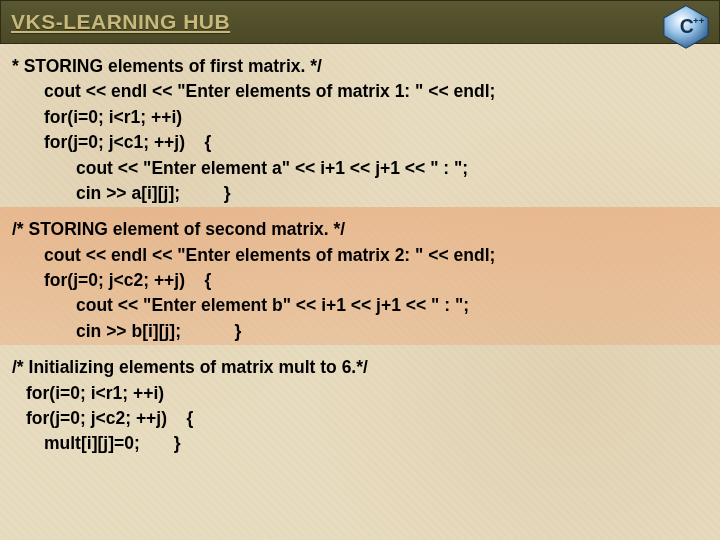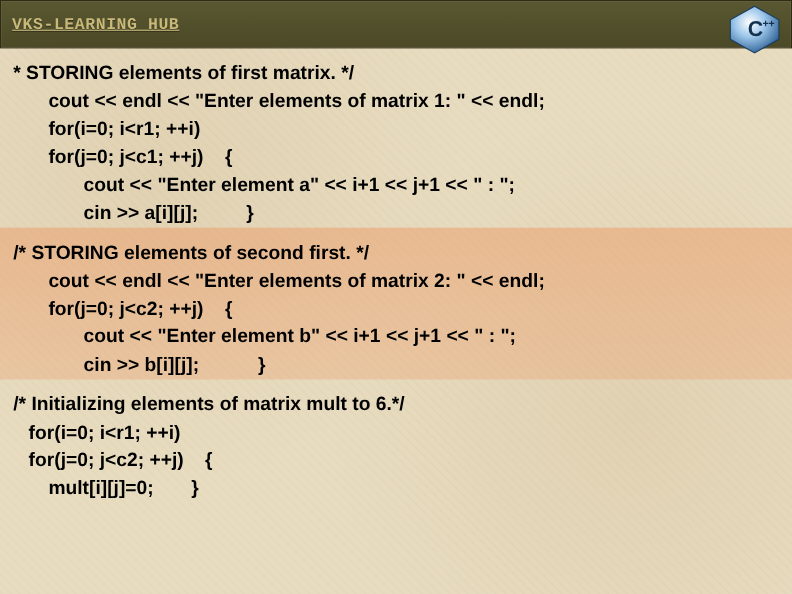--- a/index.html
+++ b/index.html
@@ -18,25 +18,25 @@
     height:42px;
     background:linear-gradient(to bottom,#5a5832 0%,#4b4926 100%);
     border:1px solid #2e2c15;
     display:flex;align-items:center;
     padding:0 10px;
     position:relative;
   }
   .header-title{
     color:#c8b97a;
     font-weight:bold;
-    font-size:15px;
+    font-size:21px;
     text-decoration:underline;
     letter-spacing:.5px;
     text-shadow:0 1px 0 rgba(0,0,0,.4);
-    font-family:Liberation Mono, monospace;
+    font-family:Liberation Sans, sans-serif;
   }
   .cpp-logo{
     position:absolute;
     right:6px;top:2px;
     width:54px;height:46px;
     display:flex;align-items:center;justify-content:center;
   }
   .cpp-logo svg{width:54px;height:46px}
   .block{
     padding:10px 6px 1px 6px;
@@ -77,21 +77,21 @@
 <div class="block block1">
   <span class="ind0">* STORING elements of first matrix. */</span>
   <span class="ind1">cout &lt;&lt; endl &lt;&lt; "Enter elements of matrix 1: " &lt;&lt; endl;</span>
   <span class="ind1">for(i=0; i&lt;r1; ++i)</span>
   <span class="ind1">for(j=0; j&lt;c1; ++j)&nbsp;&nbsp;&nbsp;&nbsp;{</span>
   <span class="ind2">cout &lt;&lt; "Enter element a" &lt;&lt; i+1 &lt;&lt; j+1 &lt;&lt; " : ";</span>
   <span class="ind2">cin &gt;&gt; a[i][j];&nbsp;&nbsp;&nbsp;&nbsp;&nbsp;&nbsp;&nbsp;&nbsp;&nbsp;}</span>
 </div>
 
 <div class="block block2">
-  <span class="ind0">/* STORING elements of second first. */</span>
+  <span class="ind0">/* STORING element of second matrix. */</span>
   <span class="ind1">cout &lt;&lt; endl &lt;&lt; "Enter elements of matrix 2: " &lt;&lt; endl;</span>
   <span class="ind1">for(j=0; j&lt;c2; ++j)&nbsp;&nbsp;&nbsp;&nbsp;{</span>
   <span class="ind2">cout &lt;&lt; "Enter element b" &lt;&lt; i+1 &lt;&lt; j+1 &lt;&lt; " : ";</span>
   <span class="ind2">cin &gt;&gt; b[i][j];&nbsp;&nbsp;&nbsp;&nbsp;&nbsp;&nbsp;&nbsp;&nbsp;&nbsp;&nbsp;&nbsp;}</span>
 </div>
 
 <div class="block block3">
   <span class="ind0">/* Initializing elements of matrix mult to 6.*/</span>
   <span class="ind05">for(i=0; i&lt;r1; ++i)</span>
   <span class="ind05">for(j=0; j&lt;c2; ++j)&nbsp;&nbsp;&nbsp;&nbsp;{</span>

